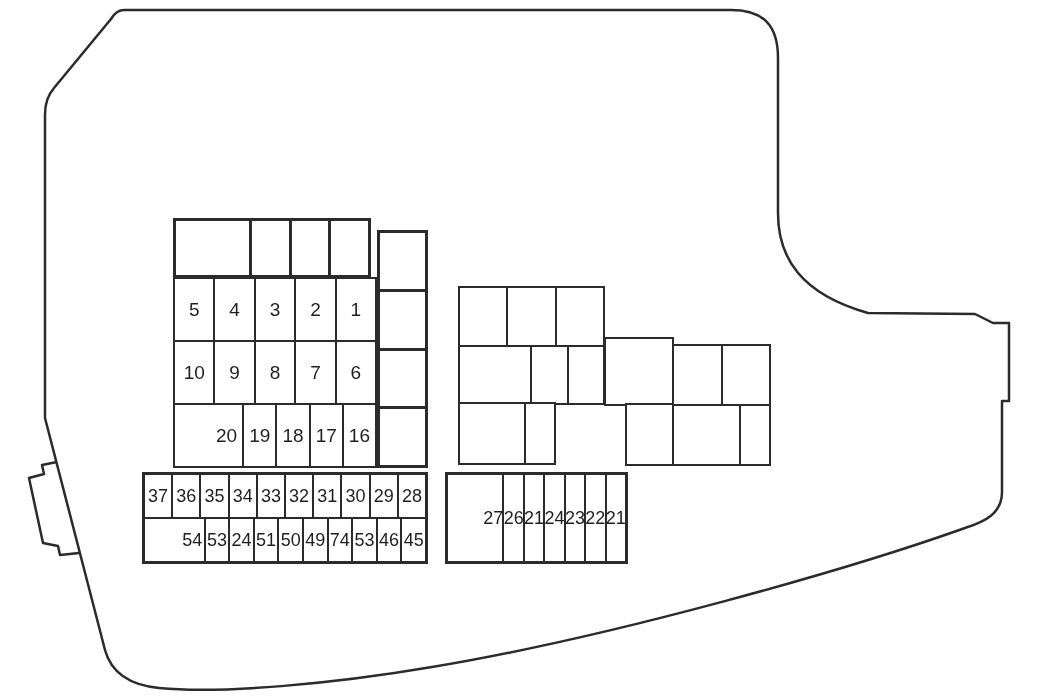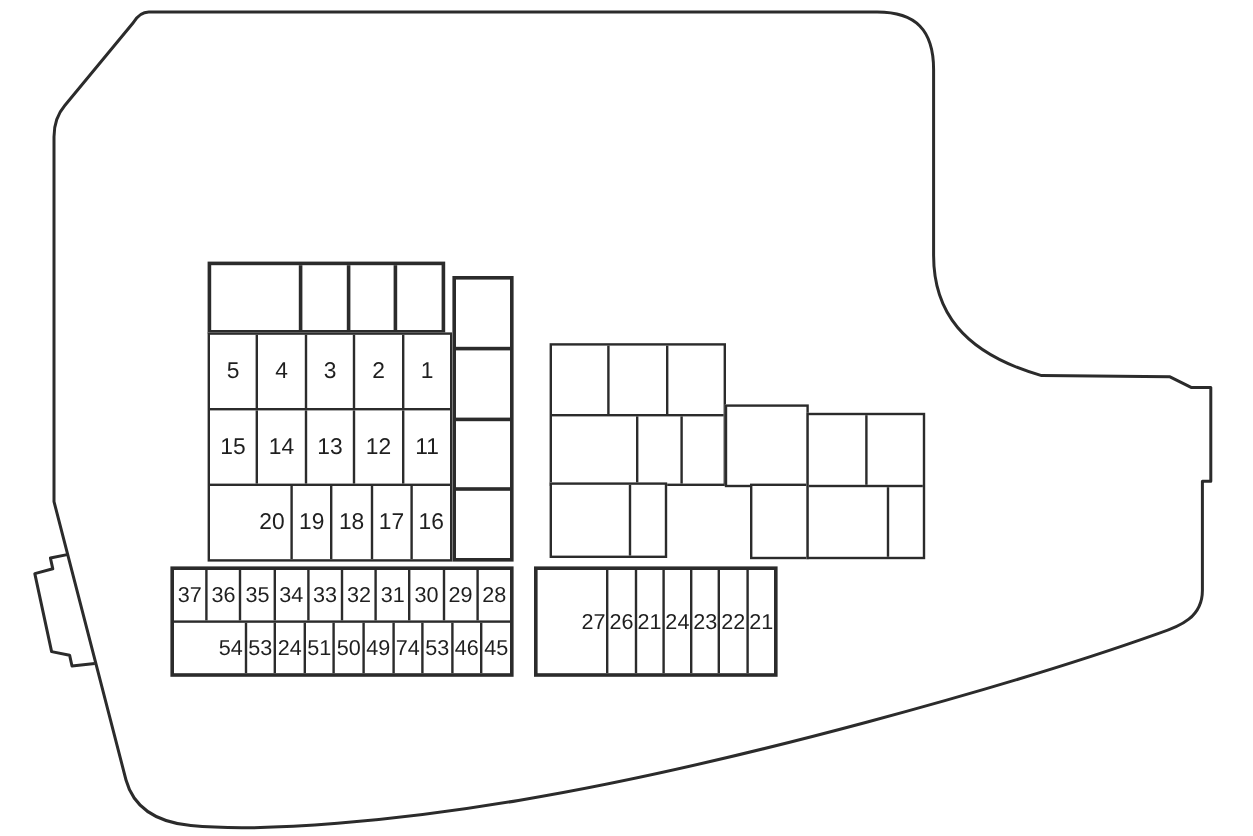--- a/index.html
+++ b/index.html
@@ -106,25 +106,25 @@
     <div class="row">
 
     <div class="cell">5</div>
         <div class="cell">4</div>
         <div class="cell">3</div>
         <div class="cell">2</div>
         <div class="cell">1</div>
       </div>
     <div class="row">
 
-    <div class="cell">15</div>
-        <div class="cell">14</div>
-        <div class="cell">13</div>
-        <div class="cell">12</div>
-        <div class="cell">11</div>
+    <div class="cell">10</div>
+        <div class="cell">9</div>
+        <div class="cell">8</div>
+        <div class="cell">7</div>
+        <div class="cell">6</div>
       </div>
     <div class="row">
 
     <div class="cell">20</div>
         <div class="cell">19</div>
         <div class="cell">18</div>
         <div class="cell">17</div>
         <div class="cell">16</div>
       </div>
   </div>
@@ -194,21 +194,21 @@
         <div class="cell">51</div>
         <div class="cell">50</div>
         <div class="cell">49</div>
         <div class="cell">74</div>
         <div class="cell">53</div>
         <div class="cell">46</div>
         <div class="cell">45</div>
       </div>
   </div>
 
-  <div class="gridbox strip" style="left:445px;top:472px;width:203px;height:92px;">
+  <div class="gridbox strip" style="left:445px;top:472px;width:183px;height:92px;">
     <div class="row">
 
     <div class="cell">27</div>
         <div class="cell">26</div>
         <div class="cell">21</div>
         <div class="cell">24</div>
         <div class="cell">23</div>
         <div class="cell">22</div>
         <div class="cell">21</div>
       </div>

